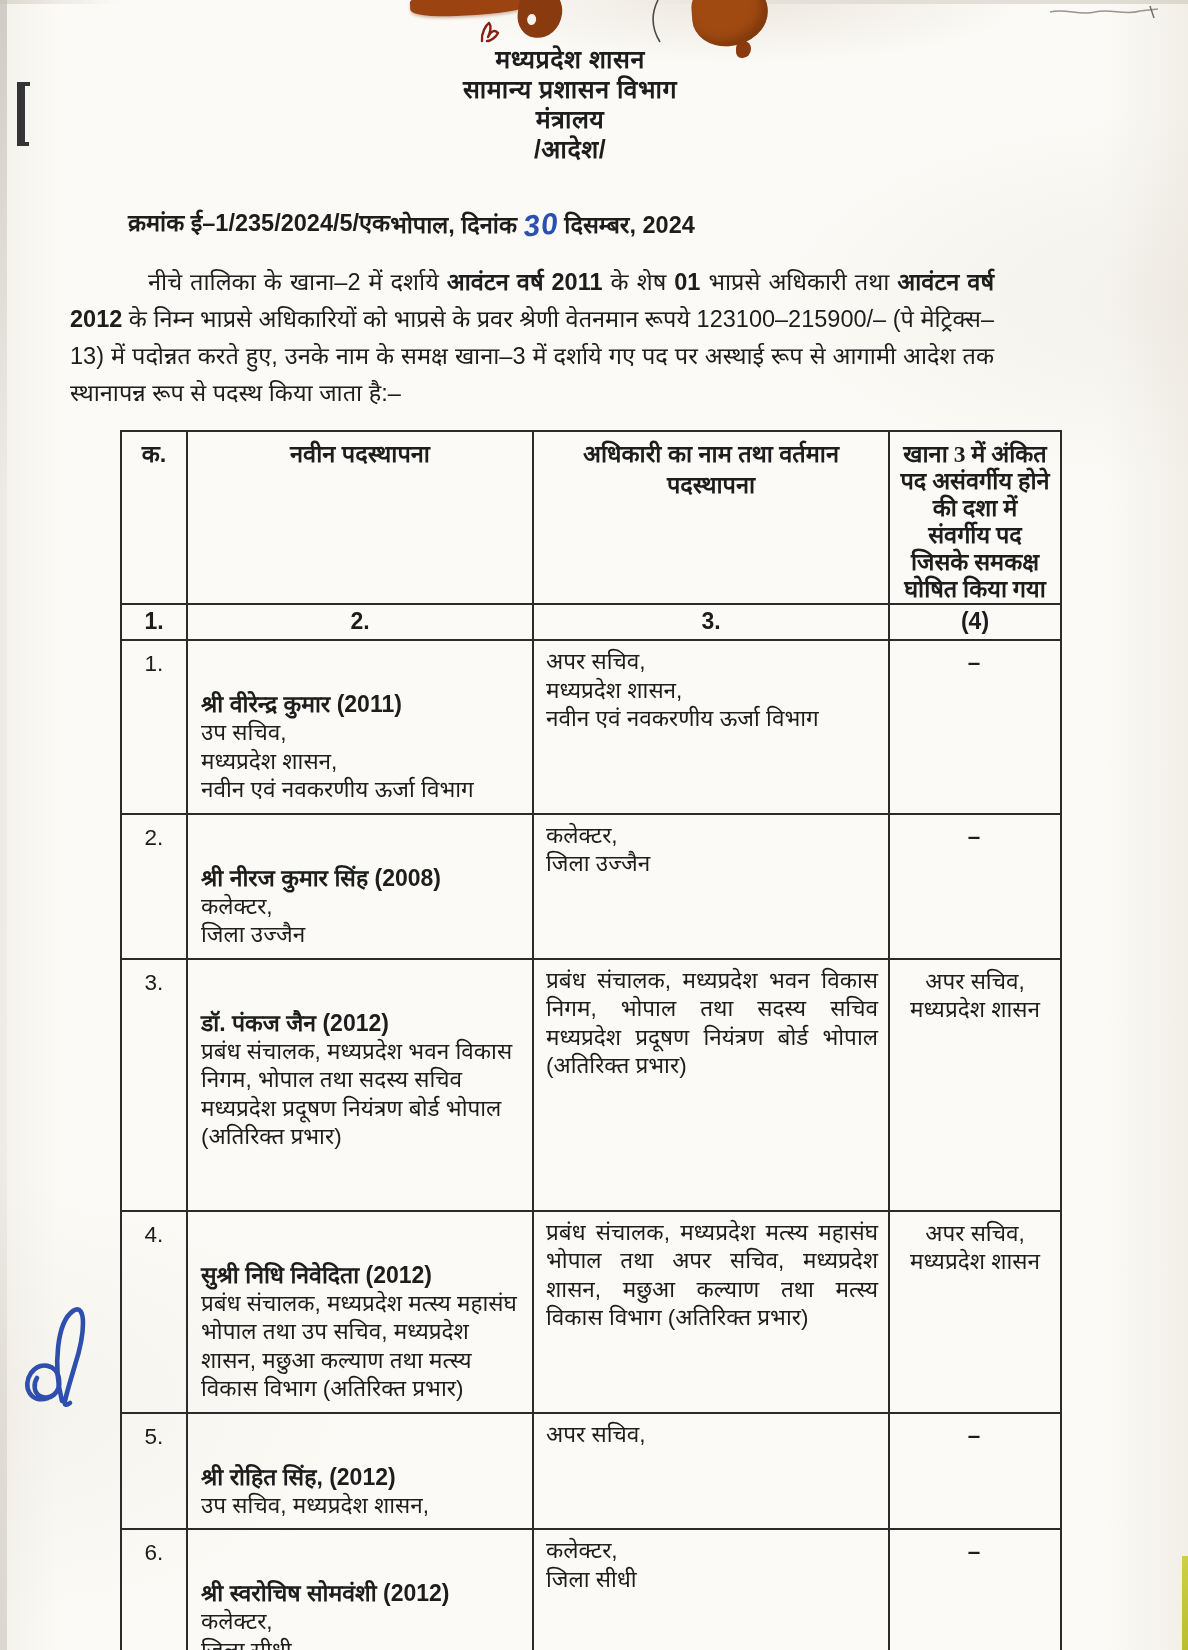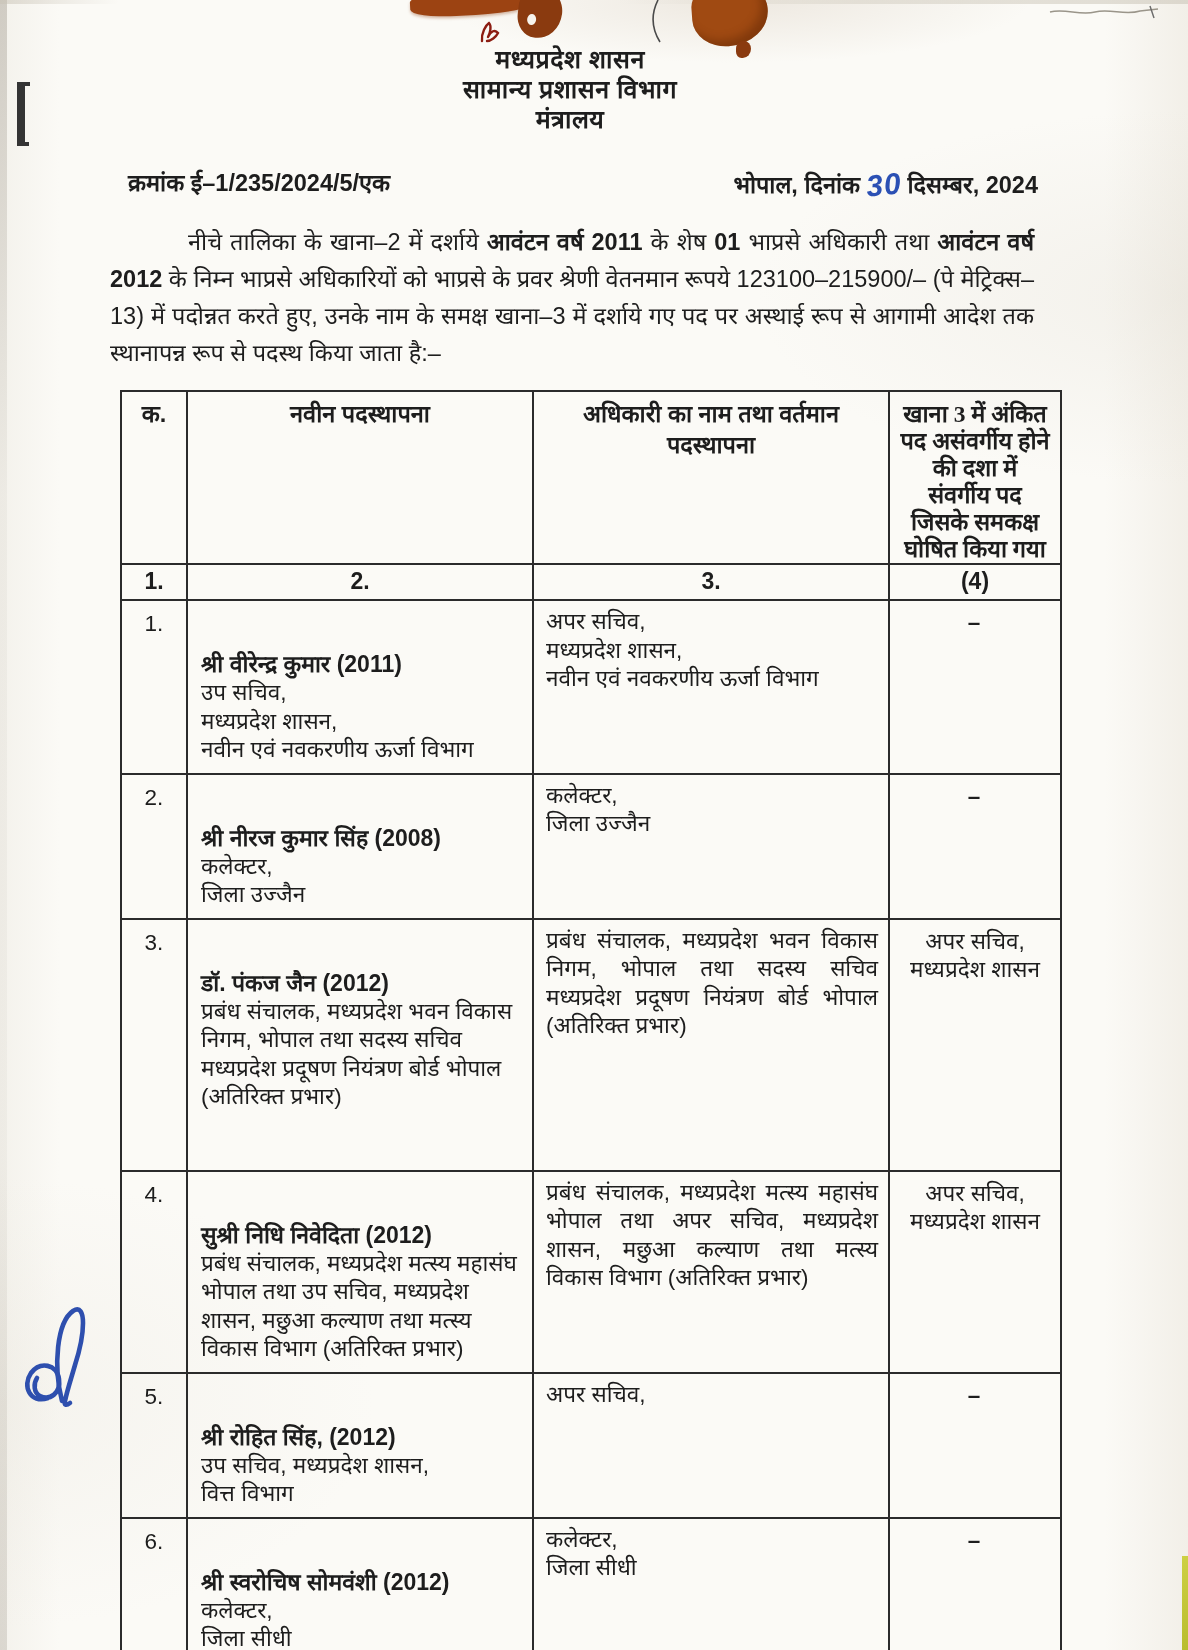--- a/index.html
+++ b/index.html
@@ -25,23 +25,23 @@
   .stain-b::after{content:"";position:absolute;left:10px;top:27px;width:9px;height:11px;background:#f6f3ec;border-radius:50%;}
   .stain-c{left:692px;top:-16px;width:76px;height:62px;background:#a04a12;border-radius:42% 52% 66% 55%;transform:rotate(-4deg);box-shadow:inset -6px -6px 10px rgba(90,35,5,.45);}
   .stain-d{left:736px;top:41px;width:15px;height:17px;background:#8a3a0f;border-radius:50% 50% 60% 40%;}
   .bracket-mark{left:17px;top:84px;width:8px;height:60px;background:#343434;border-radius:2px;}
   .bracket-mark::before{content:"";position:absolute;left:0;top:-2px;width:13px;height:4px;background:#343434;}
   .bracket-mark::after{content:"";position:absolute;left:0;bottom:-2px;width:12px;height:4px;background:#343434;}
   .edge-strip{right:0;top:1556px;width:6px;height:94px;background:linear-gradient(180deg,#cdd043,#b9bd2e);}
   svg.mark{position:absolute;overflow:visible;}
   
   .hdr{width:1140px;text-align:center;padding-top:44px;font-weight:bold;font-size:25px;line-height:30px;letter-spacing:.5px;}
-  .refline{display:flex;justify-content:space-between;align-items:flex-start;margin:32px 150px 0 128px;font-weight:bold;font-size:23.5px;}
+  .refline{display:flex;justify-content:flex-start;align-items:flex-start;margin:42px 150px 0 128px;font-weight:bold;font-size:23.5px;}
   .hw{display:inline-block;color:#2b50b4;font-size:30px;font-weight:bold;font-style:italic;transform:rotate(-6deg) translateY(2px);letter-spacing:1px;margin:0 6px;}
-  .intro{margin:24px 0 0 110px;width:924px;text-align:justify;text-indent:78px;font-size:23.5px;line-height:37px;}
+  .intro{margin:24px 0 0 70px;width:924px;text-align:justify;text-indent:78px;font-size:23.5px;line-height:37px;}
   .intro .seg.bold{font-weight:bold;}
   
   .doc-table{margin:18px 0 0 120px;width:938px;border:2px solid #2b2b2b;background:transparent;}
   .t-row{display:grid;grid-template-columns:64px 346px 356px 172px;border-top:2px solid #2b2b2b;}
   .t-row:first-child{border-top:none;}
   .td{border-left:2px solid #2b2b2b;min-width:0;}
   .td:first-child{border-left:none;}
   .t-head{min-height:160px;}
   .th{font-weight:bold;text-align:center;font-size:23.5px;line-height:31px;padding:7px 6px 0 6px;}
   .th.c4{line-height:27px;white-space:pre-line;padding-top:9px;font-family:Liberation Serif, serif;}
@@ -91,20 +91,21 @@
 
   <svg class="mark" style="left:16px;top:1302px;" width="92" height="112" viewBox="0 0 92 112">
     <path d="M32 96 C14 102 6 84 15 71 C24 59 41 62 43 77 C45 91 34 99 24 94 C18 91 17 82 21 76" fill="none" stroke="#2e4fae" stroke-width="4.6" stroke-linecap="round"></path>
     <path d="M46 99 C37 64 41 20 57 9 C71 0 69 32 59 63 C55 77 51 89 49 99 C48 103 50 104 54 101" fill="none" stroke="#2e4fae" stroke-width="4.6" stroke-linecap="round"></path>
   </svg>
 
   <div class="hdr">
     <div>मध्यप्रदेश शासन</div>
     <div>सामान्य प्रशासन विभाग</div>
     <div>मंत्रालय</div>
+    <div>/आदेश/</div>
   </div>
 
   <div class="refline">
     <span>क्रमांक ई–1/235/2024/5/एक</span>
     <span>
       <span>भोपाल, दिनांक</span><span class="hw">30</span><span>दिसम्बर, 2024</span>
     </span>
   </div>
 
   <div class="intro" id="intro"><span class="seg">नीचे तालिका के खाना–2 में दर्शाये </span><span class="seg bold">आवंटन वर्ष 2011</span><span class="seg"> के शेष </span><span class="seg bold">01</span><span class="seg"> भाप्रसे अधिकारी तथा </span><span class="seg bold">आवंटन वर्ष 2012</span><span class="seg"> के निम्न भाप्रसे अधिकारियों को भाप्रसे के प्रवर श्रेणी वेतनमान रूपये 123100–215900/– (पे मेट्रिक्स–13) में पदोन्नत करते हुए, उनके नाम के समक्ष खाना–3 में दर्शाये गए पद पर अस्थाई रूप से आगामी आदेश तक स्थानापन्न रूप से पदस्थ किया जाता है:–</span></div>
@@ -185,21 +186,20 @@
         <div class="td body c4">
           <div class="line">अपर सचिव,</div>
           <div class="line">मध्यप्रदेश शासन</div>
         </div>
       </div>
       <div class="t-row r5">
         <div class="td sn c1">5.</div>
         <div class="td body c2">
           <div class="name">श्री रोहित सिंह, (2012)</div>
           <div class="line">उप सचिव, मध्यप्रदेश शासन,</div>
-          <div class="line">वित्त विभाग</div>
         </div>
         <div class="td body c3">
           <div class="line">अपर सचिव,</div>
         </div>
         <div class="td body c4">
           <div class="line dash">–</div>
         </div>
       </div>
       <div class="t-row r6">
         <div class="td sn c1">6.</div>

